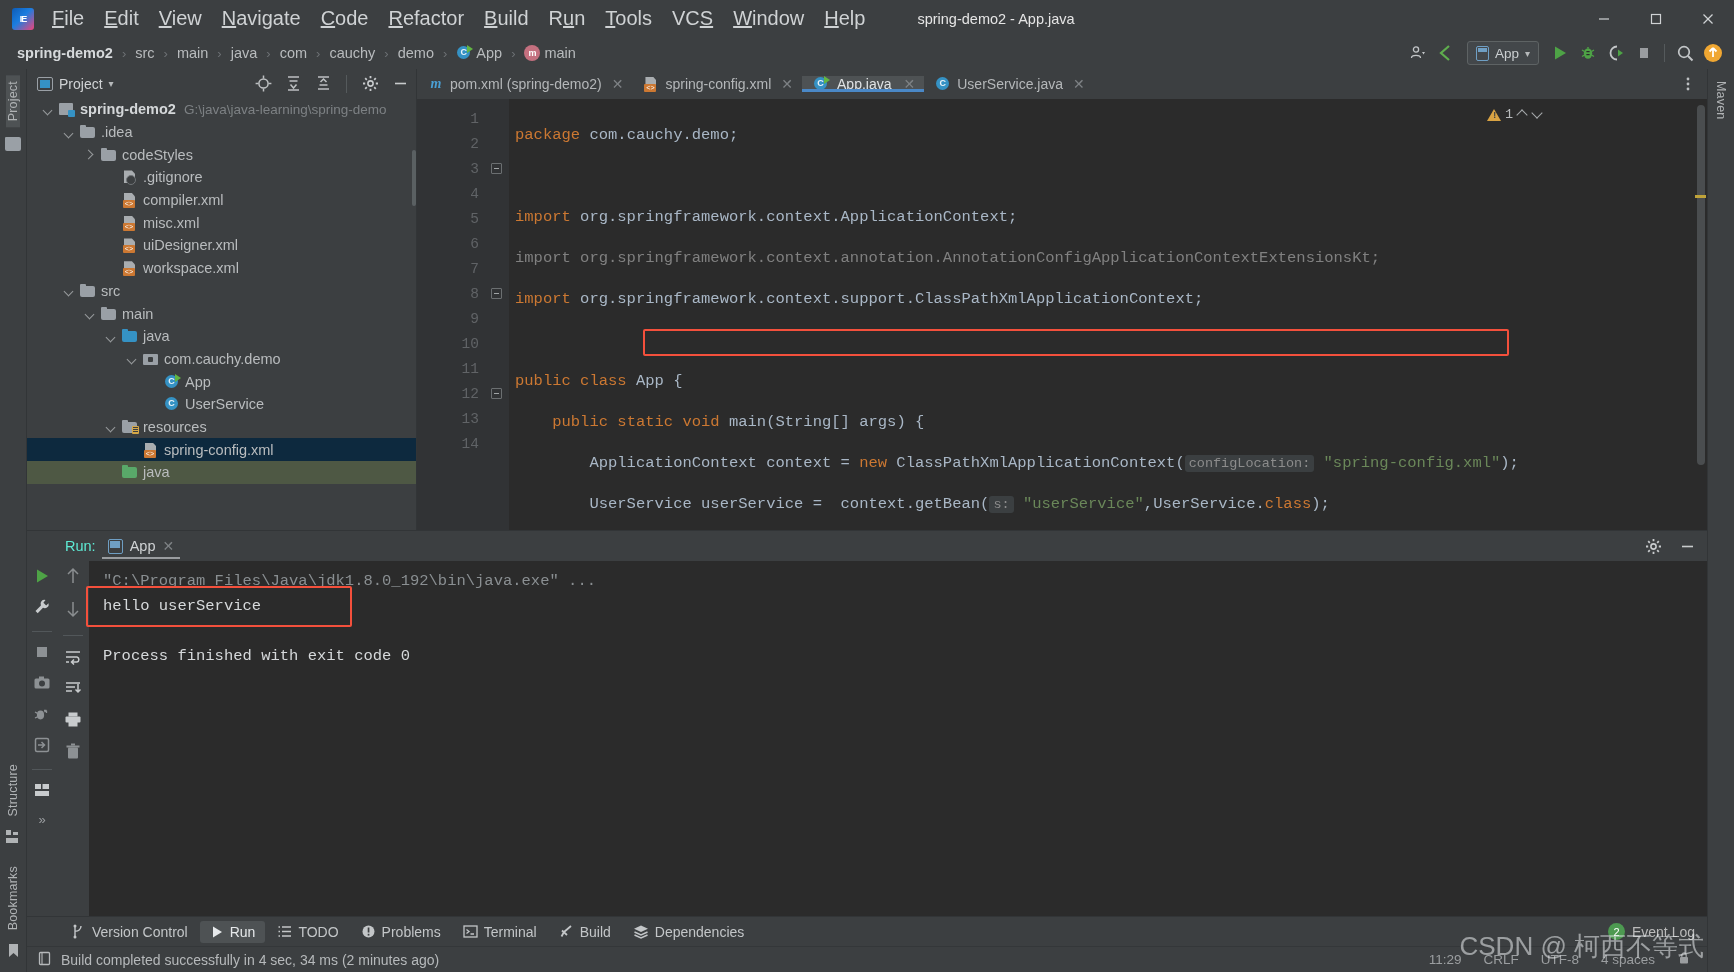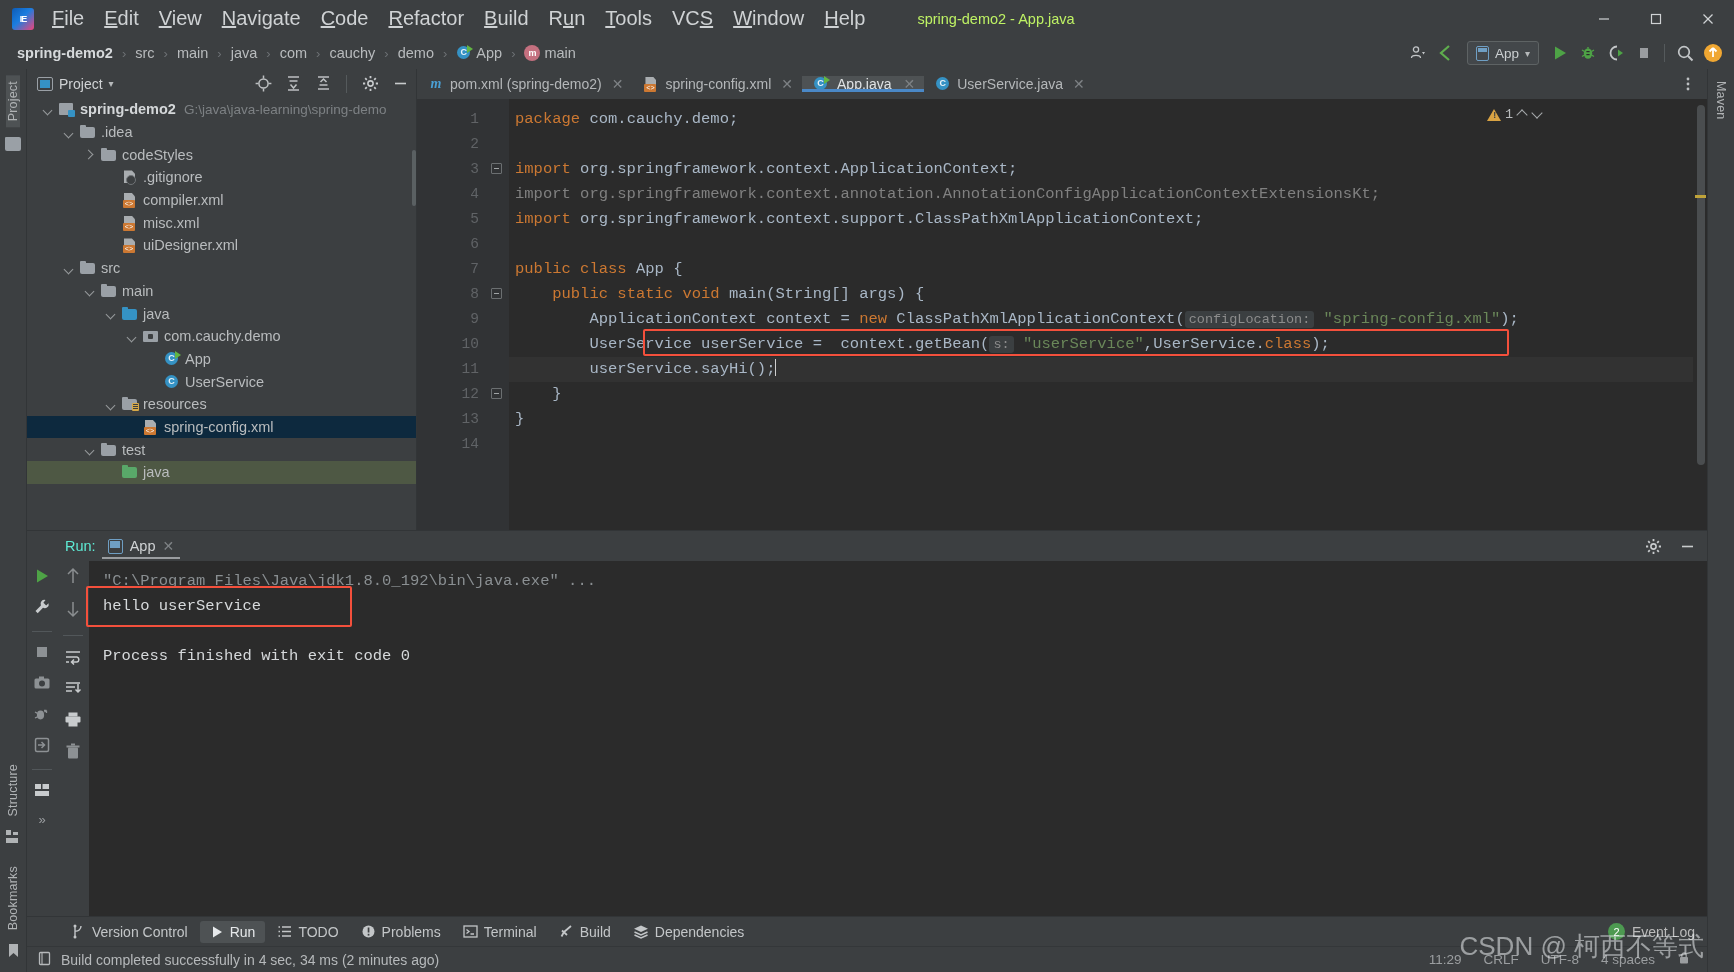--- a/index.html
+++ b/index.html
@@ -24,21 +24,21 @@
   }
   .ij-logo::after{
     content:"IE"; position:absolute; inset:0; color:#fff; font-size:9px; font-weight:bold;
     display:flex; align-items:center; justify-content:center; letter-spacing:-1px;
   }
   .menu { display: flex; align-items: center; height: 100%; }
   .menu-item {
     padding: 4px 10px; font-size: 20px; color: #cfd2d4; line-height: 37px; cursor: default;
   }
   .menu-item u { text-decoration: underline; }
-  .win-title { font-size: 14.5px; color: #bef264; margin-left: 42px; }
+  .win-title { font-size: 14.5px; color: #e5e5e5; margin-left: 42px; }
   .win-controls { position: absolute; right: 0; top: 0; height: 37px; display: flex; align-items: center; }
   .win-btn { width: 52px; height: 37px; display: flex; align-items: center; justify-content: center; font-size: 16px; color: #cfd2d4; }
 
   
   .navbar {
     height: 32px; flex: 0 0 32px; background: #3c3f41; display: flex; align-items: center;
     padding-left: 14px; position: relative;
   }
   .crumbs { display: flex; align-items: center; font-size: 14.5px; }
   .crumb { color: #b8bbbd; display: flex; align-items: center; gap: 4px; padding: 1px 3px; }
@@ -209,21 +209,21 @@
     background:#313335;
   }
   .fold .minus::before{
     content:""; position:absolute; left:2px; top:4px; width:5px; height:1px; background:#a0a4a6;
   }
 
   .code {
     flex: 1 1 auto; padding-top: 8px; font-family: "Liberation Mono", monospace;
     font-size: 15.5px; position: relative; overflow: hidden; background:#2b2b2b;
   }
-  .cline { height: 25px; line-height: 25px; white-space: pre; padding-left: 6px; position: relative; }
+  .cline { height: 25px; line-height: 25px; white-space: pre; padding-left: 6px; position: relative; margin-top: 16px; }
   .cline.cur { background: #323232; }
   .kw { color: #cc7832; }
   .txt { color: #a9b7c6; }
   .str { color: #6a8759; }
   .dim { color: #808080; }
   .hint {
     background:#3b3f41; color:#8c8c8c; border-radius:3px; padding:1px 4px; font-size:13.5px;
   }
   .redbox {
     position: absolute; border: 2px solid #f4503c; border-radius: 2px; pointer-events: none;
@@ -551,20 +551,27 @@
                 <span class="tname">misc.xml</span>
               </div>
               <div class="trow">
                 <span style="width: 77px; flex: 0 0 77px;"></span>
                 <span class="arrow"></span>
                 <span style="width: 5px; flex: 0 0 5px;"></span>
                 <span class="ic xml"></span>
                 <span class="tname">uiDesigner.xml</span>
               </div>
               <div class="trow">
+                <span style="width: 77px; flex: 0 0 77px;"></span>
+                <span class="arrow"></span>
+                <span style="width: 5px; flex: 0 0 5px;"></span>
+                <span class="ic xml"></span>
+                <span class="tname">workspace.xml</span>
+              </div>
+              <div class="trow">
                 <span style="width: 35px; flex: 0 0 35px;"></span>
                 <span class="arrow down"></span>
                 <span style="width: 5px; flex: 0 0 5px;"></span>
                 <span class="ic folder"></span>
                 <span class="tname">src</span>
               </div>
               <div class="trow">
                 <span style="width: 56px; flex: 0 0 56px;"></span>
                 <span class="arrow down"></span>
                 <span style="width: 5px; flex: 0 0 5px;"></span>
@@ -607,27 +614,20 @@
                   <span class="badge-lines"></span>
                 </span>
                 <span class="tname">resources</span>
               </div>
               <div class="trow sel">
                 <span style="width: 98px; flex: 0 0 98px;"></span>
                 <span class="arrow"></span>
                 <span style="width: 5px; flex: 0 0 5px;"></span>
                 <span class="ic xml"></span>
                 <span class="tname">spring-config.xml</span>
-              </div>
-              <div class="trow">
-                <span style="width: 56px; flex: 0 0 56px;"></span>
-                <span class="arrow down"></span>
-                <span style="width: 5px; flex: 0 0 5px;"></span>
-                <span class="ic folder"></span>
-                <span class="tname">test</span>
               </div>
               <div class="trow green">
                 <span style="width: 77px; flex: 0 0 77px;"></span>
                 <span class="arrow"></span>
                 <span style="width: 5px; flex: 0 0 5px;"></span>
                 <span class="ic folder green"></span>
                 <span class="tname">java</span>
               </div>
               <div class="trow">
                 <span style="width: 35px; flex: 0 0 35px;"></span>

